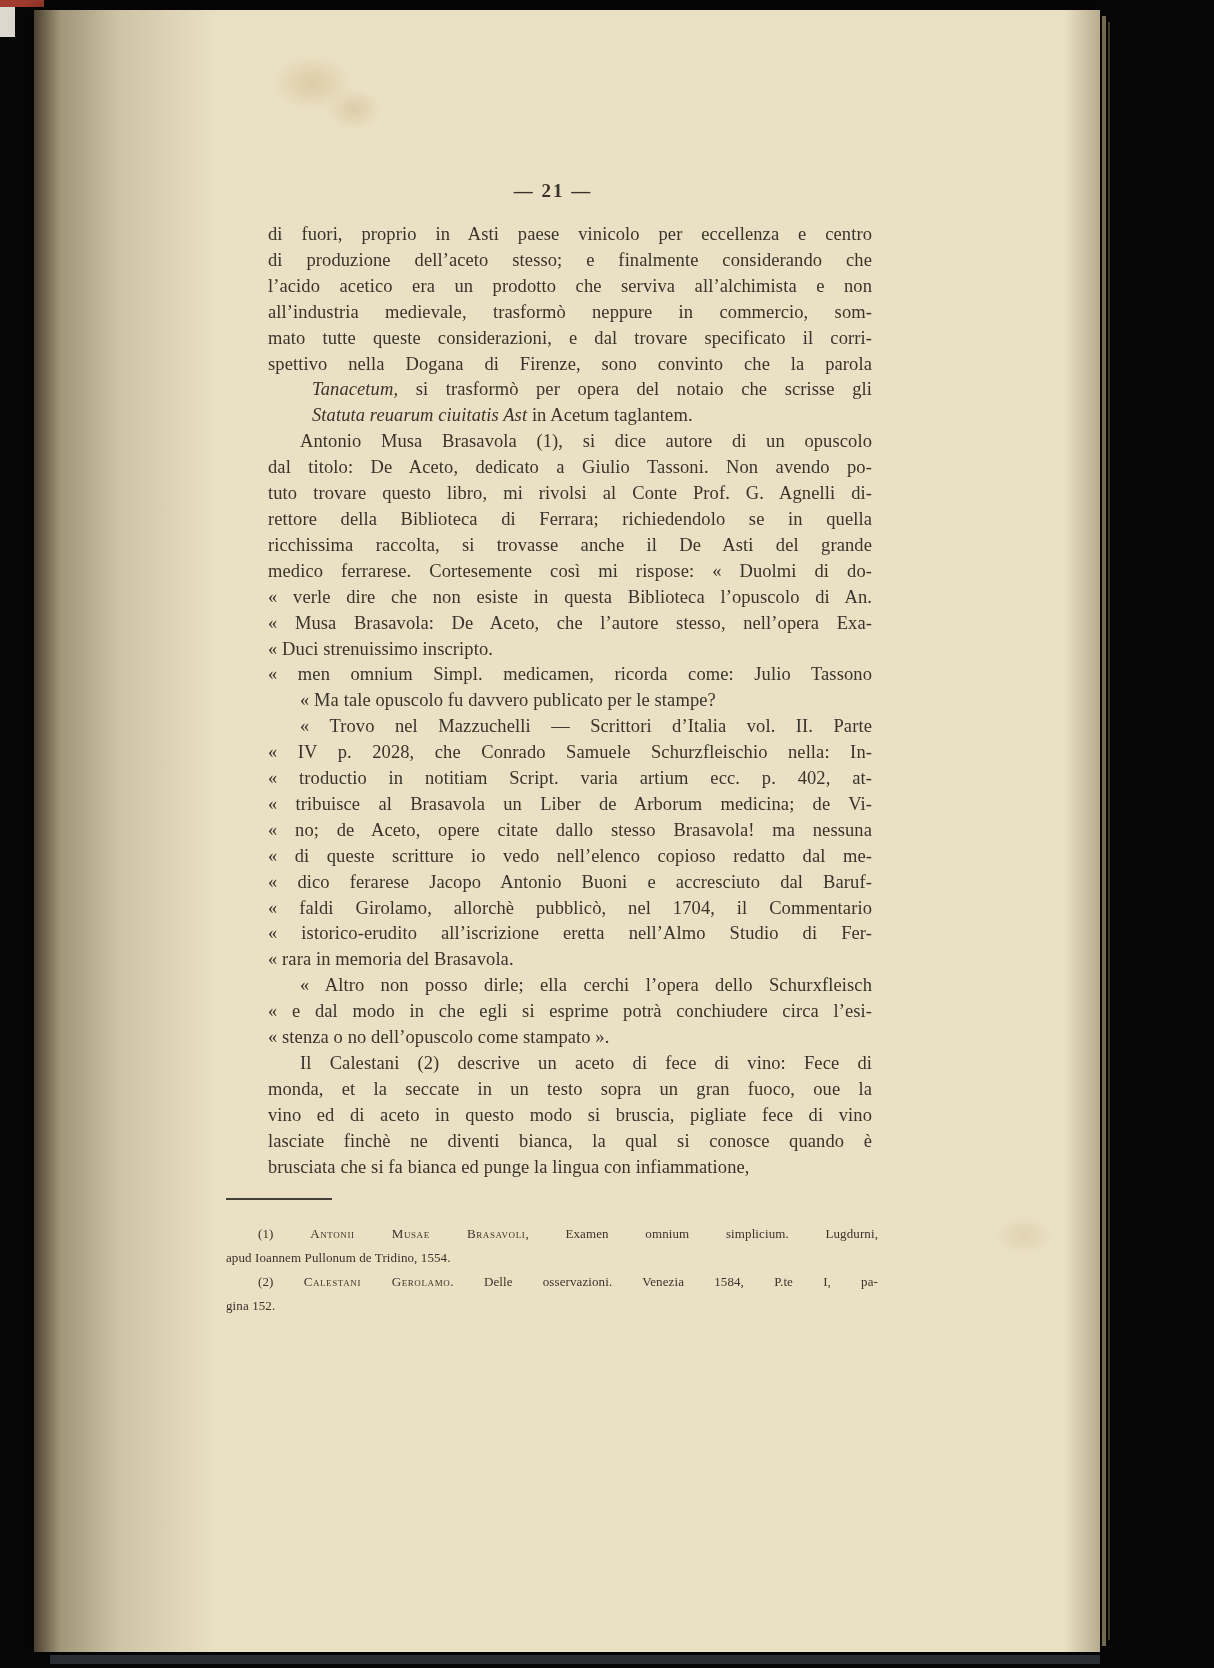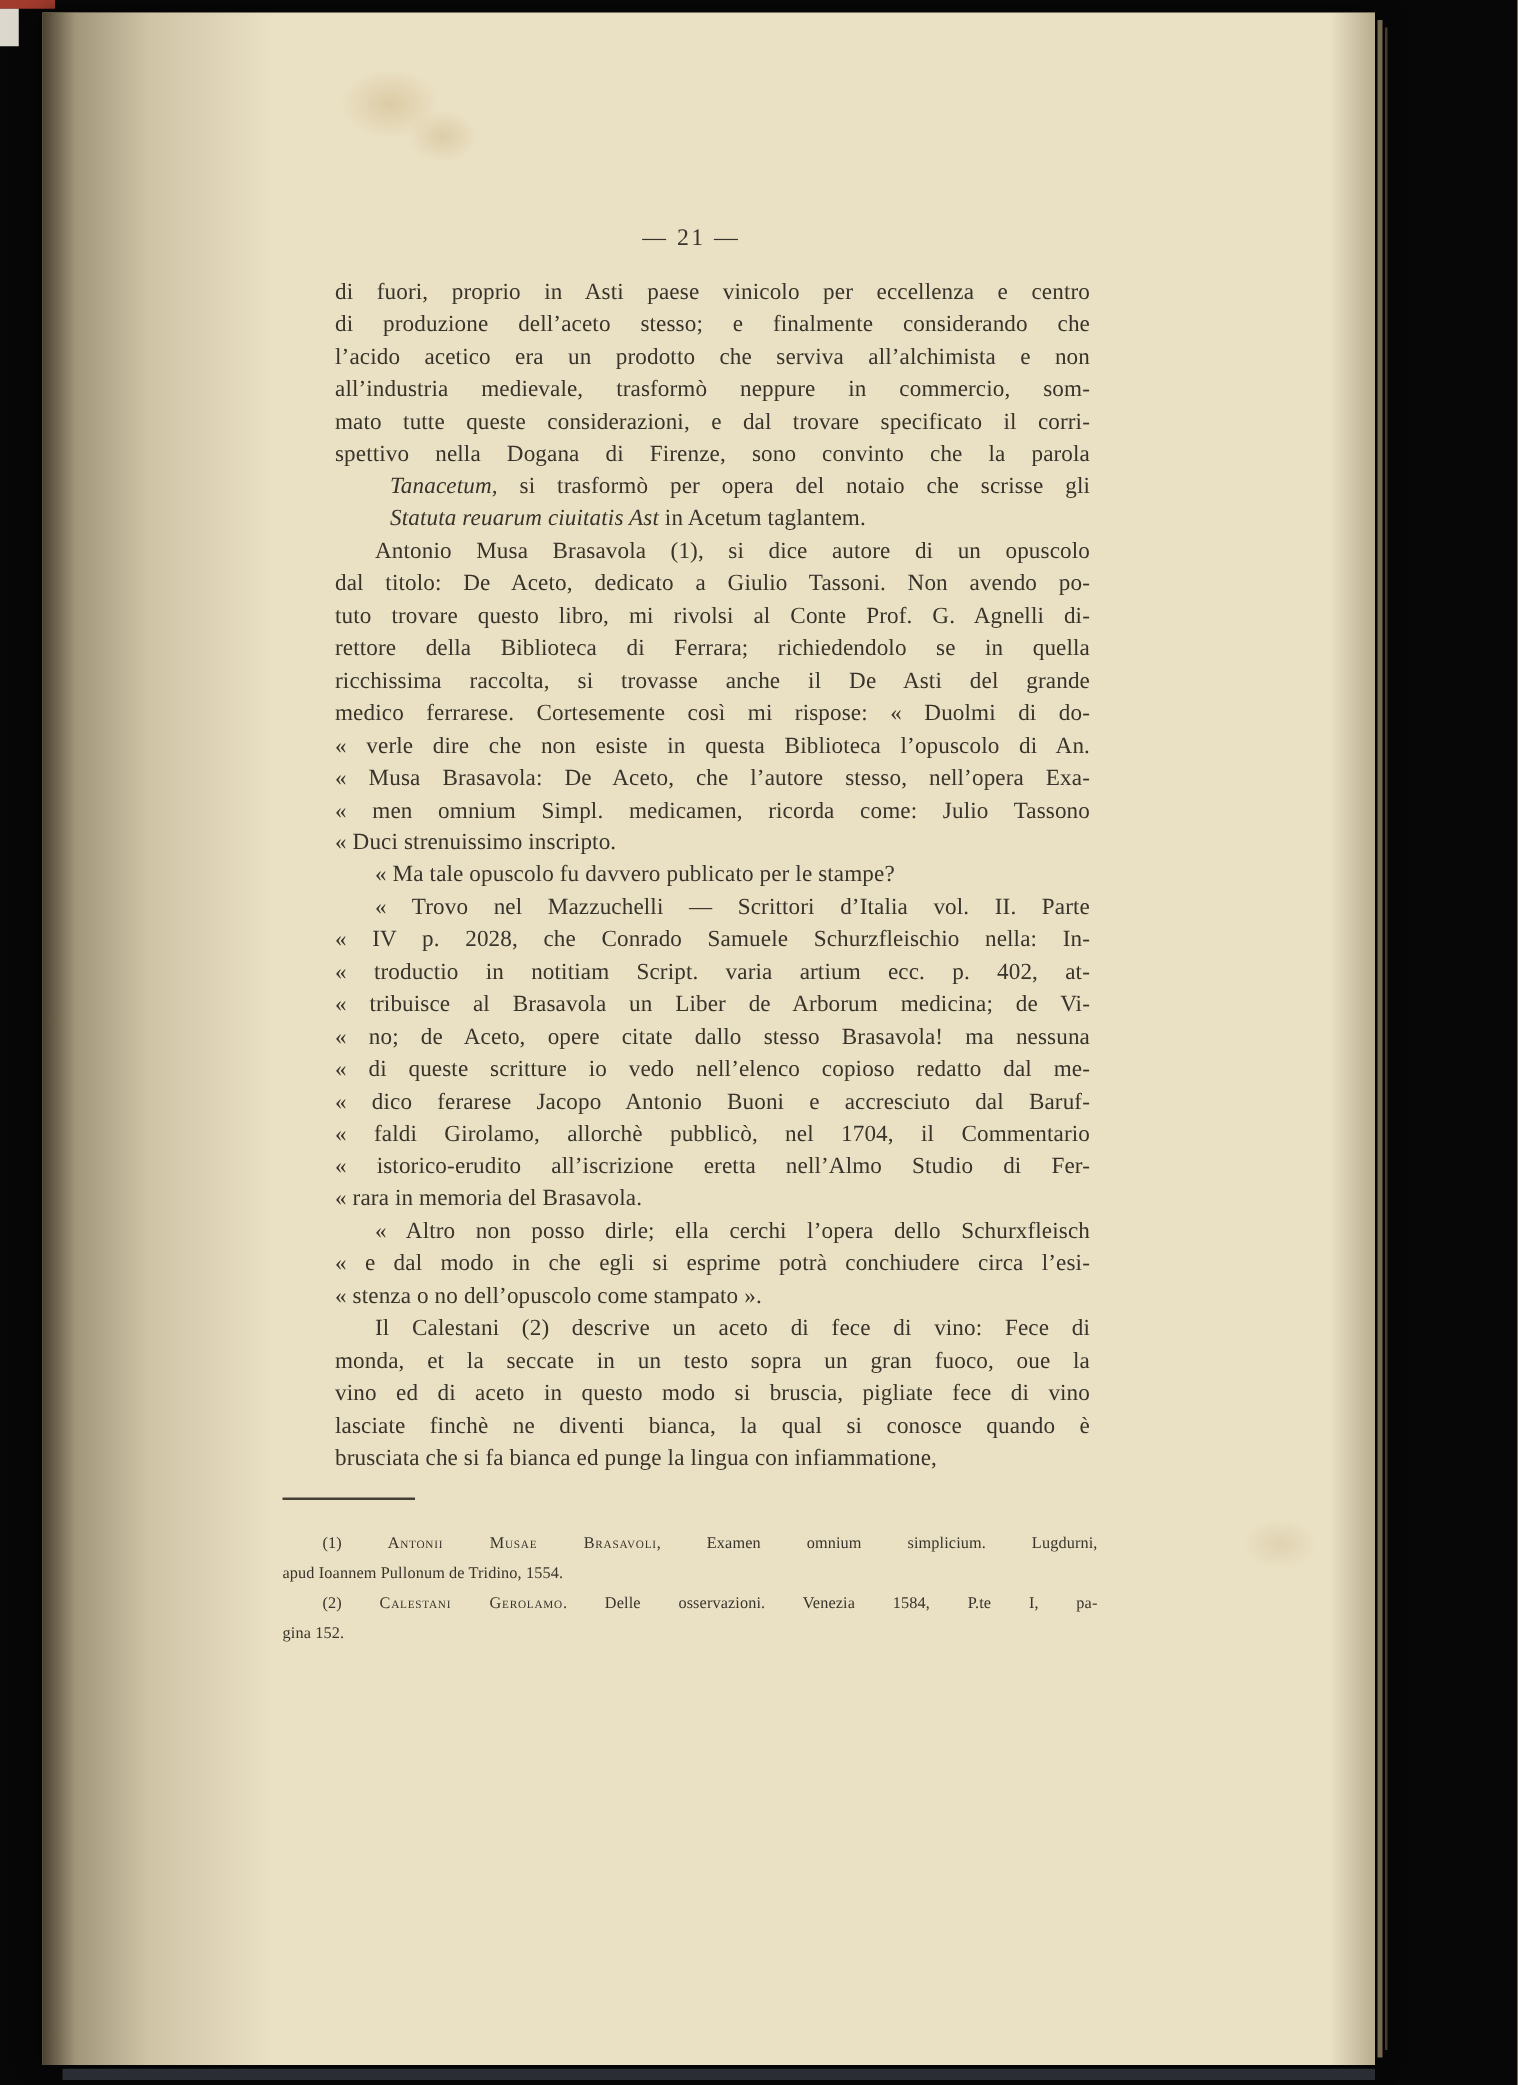--- a/index.html
+++ b/index.html
@@ -89,21 +89,21 @@
     background: radial-gradient(ellipse at center, rgba(160,118,50,0.18), rgba(160,118,50,0) 70%); }
   .stain-3 { left: 960px; top: 1205px; width: 60px; height: 40px;
     background: radial-gradient(ellipse at center, rgba(150,112,52,0.12), rgba(150,112,52,0) 70%); }
 
   .page-number {
     position: absolute;
     left: 234px; top: 170px;
     width: 570px;
     text-align: center;
     font-size: 19px;
-    font-weight: 400;
+    font-weight: 700;
     letter-spacing: 2px;
     color: #39342b;
   }
   .text-block {
     position: absolute;
     left: 234px; top: 212px;
     width: 604px;
     color: #39342b;
   }
   .text-block .line {
@@ -173,22 +173,22 @@
       </div>
       <div class="para indent">
         <div class="line"><span>Antonio Musa Brasavola (1), si dice autore di un opuscolo</span></div>
         <div class="line"><span>dal titolo: De Aceto, dedicato a Giulio Tassoni. Non avendo po-</span></div>
         <div class="line"><span>tuto trovare questo libro, mi rivolsi al Conte Prof. G. Agnelli di-</span></div>
         <div class="line"><span>rettore della Biblioteca di Ferrara; richiedendolo se in quella</span></div>
         <div class="line"><span>ricchissima raccolta, si trovasse anche il De Asti del grande</span></div>
         <div class="line"><span>medico ferrarese. Cortesemente così mi rispose: « Duolmi di do-</span></div>
         <div class="line"><span>« verle dire che non esiste in questa Biblioteca l’opuscolo di An.</span></div>
         <div class="line"><span>« Musa Brasavola: De Aceto, che l’autore stesso, nell’opera Exa-</span></div>
+        <div class="line last"><span>« Duci strenuissimo inscripto.</span></div>
         <div class="line"><span>« men omnium Simpl. medicamen, ricorda come: Julio Tassono</span></div>
-        <div class="line last"><span>« Duci strenuissimo inscripto.</span></div>
       </div>
       <div class="para indent">
         <div class="line last"><span>« Ma tale opuscolo fu davvero publicato per le stampe?</span></div>
       </div>
       <div class="para indent">
         <div class="line"><span>« Trovo nel Mazzuchelli — Scrittori d’Italia vol. II. Parte</span></div>
         <div class="line"><span>« IV p. 2028, che Conrado Samuele Schurzfleischio nella: In-</span></div>
         <div class="line"><span>« troductio in notitiam Script. varia artium ecc. p. 402, at-</span></div>
         <div class="line"><span>« tribuisce al Brasavola un Liber de Arborum medicina; de Vi-</span></div>
         <div class="line"><span>« no; de Aceto, opere citate dallo stesso Brasavola! ma nessuna</span></div>

